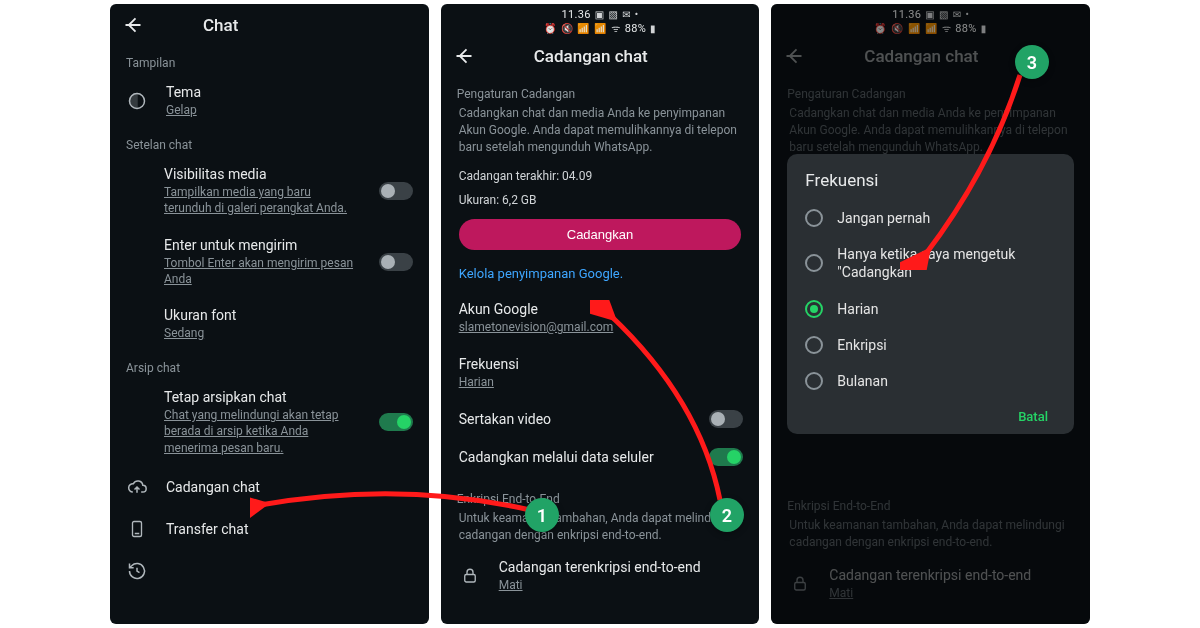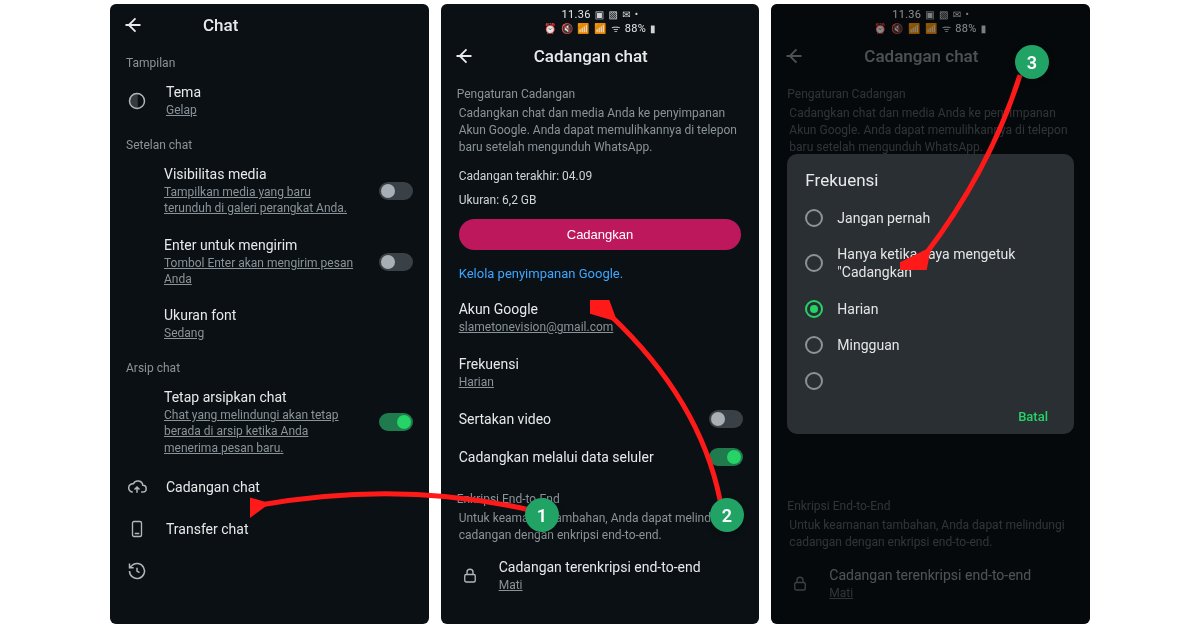--- a/index.html
+++ b/index.html
@@ -418,24 +418,25 @@
       <div class="radio-row">
         <div class="radio"></div>
         <div class="radio-label">Hanya ketika saya mengetuk "Cadangkan"</div>
       </div>
       <div class="radio-row">
         <div class="radio selected"></div>
         <div class="radio-label">Harian</div>
       </div>
       <div class="radio-row">
         <div class="radio"></div>
-        <div class="radio-label">Mingguan</div>
+        <div class="radio-label">Enkripsi</div>
       </div>
       <div class="radio-row">
         <div class="radio"></div>
+        <div class="radio-label">Bulanan</div>
       </div>
       <div class="modal-actions">
         <span class="modal-cancel">Batal</span>
       </div>
     </div>
   </div>
 </div>
 
 <div class="badge" style="left:525px; top:498px;">1</div>
 <div class="badge" style="left:710px; top:498px;">2</div>

